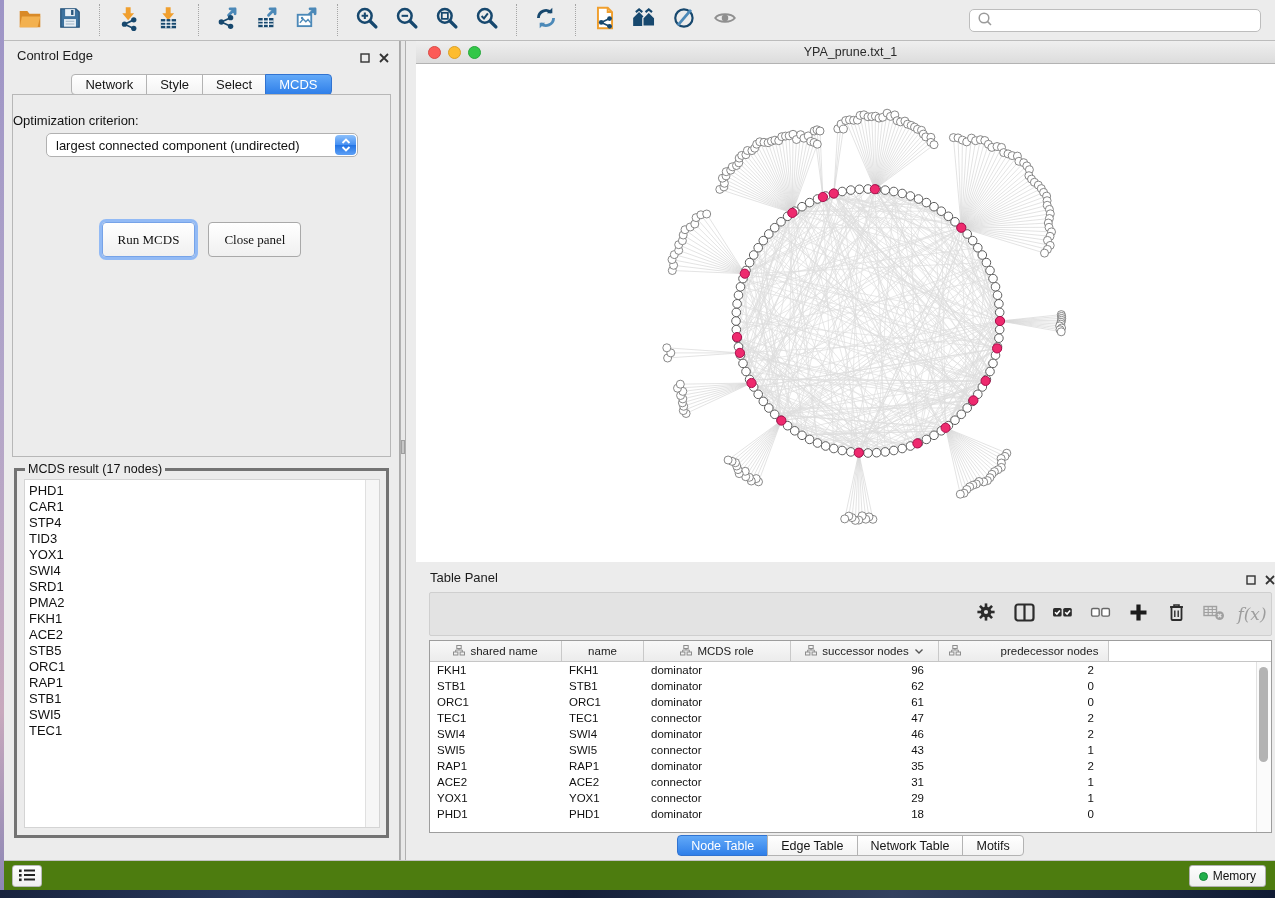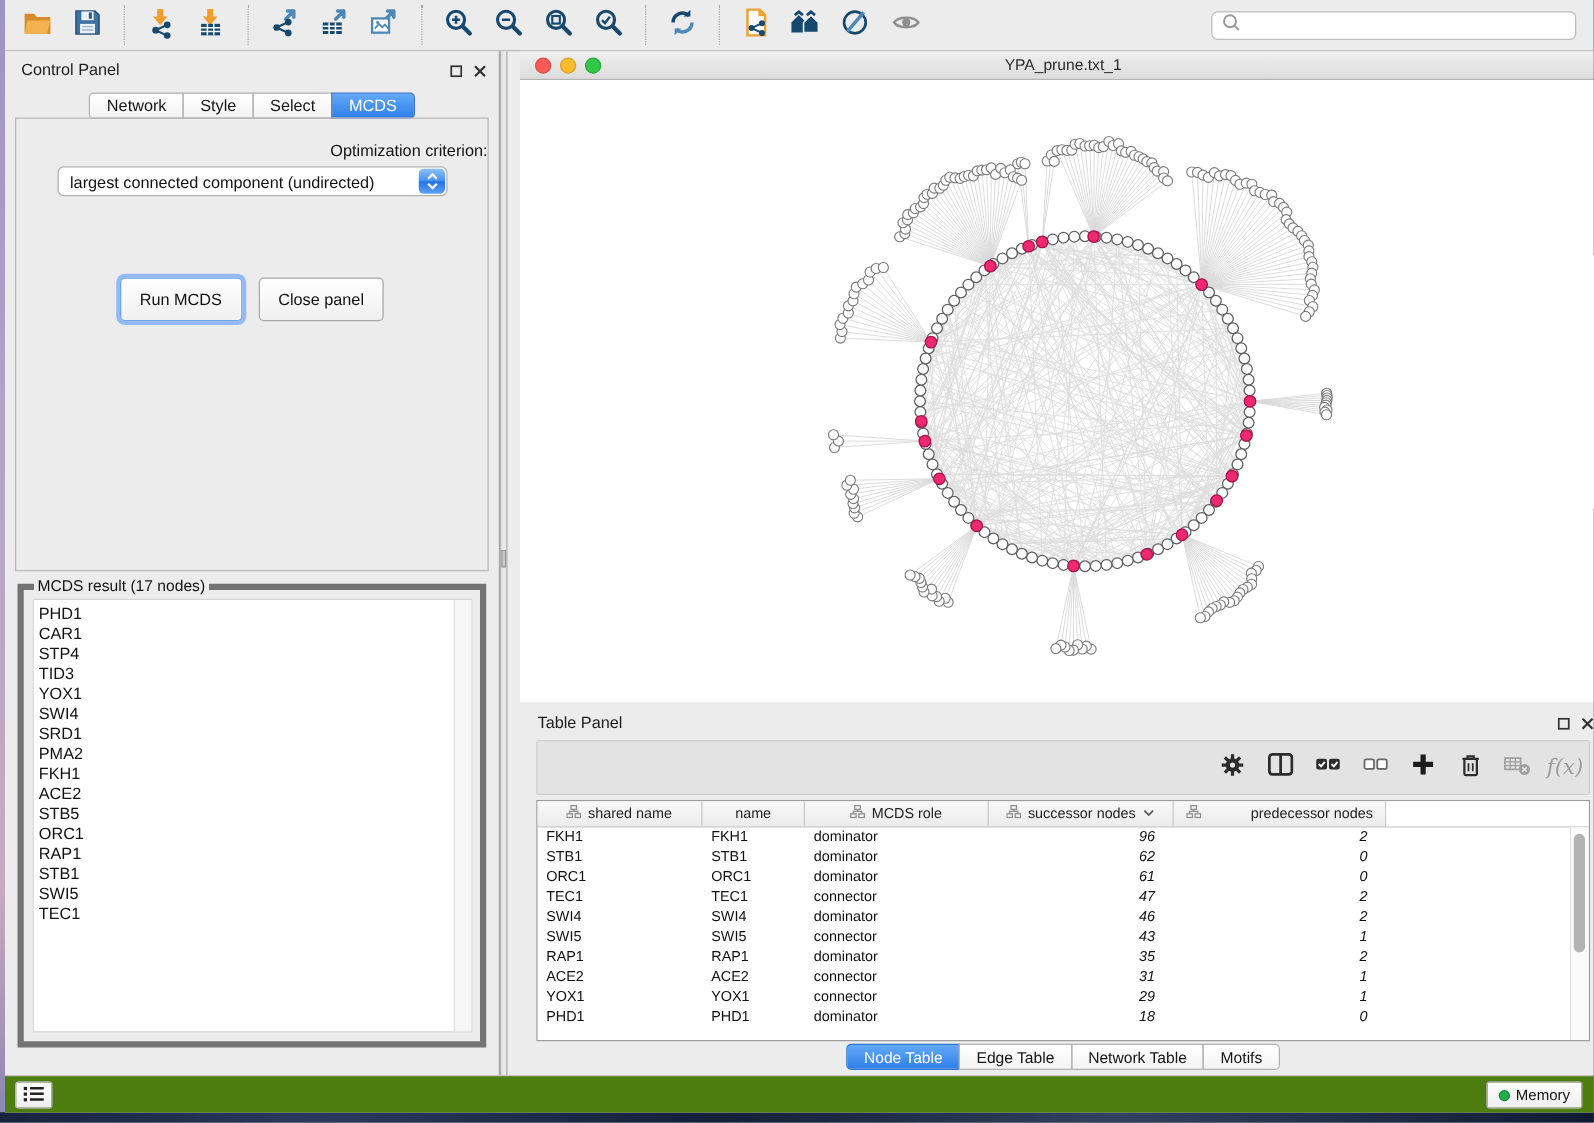--- a/index.html
+++ b/index.html
@@ -26,33 +26,33 @@
   .cp-title { position:absolute; left:13px; top:7px; font-size:13px; color:#1c1c1c; }
   .panel-winbtns { position:absolute; right:10px; top:8px; display:flex; gap:9px; align-items:center; }
   .seg { display:flex; }
   .seg .tab { height:21px; padding:0 13px; font-size:13px; color:#151515; background:linear-gradient(#ffffff,#f3f3f3);
     border:1px solid #b3b3b3; margin-left:-1px; display:flex; align-items:center; }
   .seg .tab:first-child { border-radius:4px 0 0 4px; margin-left:0; }
   .seg .tab:last-child { border-radius:0 4px 4px 0; }
   .seg .tab.sel { background:linear-gradient(#62a9f8,#2f7fe9); border-color:#3173d0; color:#fff; }
   .cp-tabs { position:absolute; top:33px; left:0; right:0; display:flex; justify-content:center; }
   .cp-box { position:absolute; left:8px; right:8px; top:53px; height:363px; border:1px solid #b7b7b7; }
-  .opt-label { position:absolute; top:18px; left:0; right:0; text-align:right; font-size:13px; color:#111; }
+  .opt-label { position:absolute; top:18px; left:0; right:0; text-align:left; font-size:13px; color:#111; }
   .dropdown { position:absolute; left:33px; top:38px; width:312px; height:24px; background:#fff;
     border:1px solid #b1b1b1; border-radius:5px; display:flex; align-items:center; }
   .dd-text { flex:1; padding-left:9px; font-size:13px; color:#111; white-space:nowrap; }
   .dd-step { width:21px; height:20px; margin-right:1px; border-radius:4px;
     background:linear-gradient(#8cc0fb 0%,#4791f3 48%,#2374e4 52%,#5da0f6 100%);
     display:flex; align-items:center; justify-content:center; }
   .cp-btnrow { position:absolute; top:127px; left:0; right:0; display:flex; justify-content:center; gap:13px; }
   .btn { height:35px; padding:0 15px; background:linear-gradient(#ffffff,#f0f0f0); border:1px solid #a9a9a9;
-    border-radius:4px; font-size:13px; color:#111; font-family:Liberation Sans, sans-serif; }
+    border-radius:4px; font-size:13px; color:#111; font-family:Liberation Serif, serif; }
   .btn.focusring { box-shadow:0 0 0 3px rgba(98,160,250,.65); border-color:#76a3e8; }
   .mcds-result { position:absolute; left:10px; width:375px; top:421px; height:376px;
-    border:5px solid #737373; background:#ececec; }
+    border:3px solid #737373; background:#ececec; }
   .mcds-result legend { font-size:12.5px; color:#111; margin-left:8px; padding:0 3px; }
   .mcds-listwrap { position:absolute; left:7px; right:6px; top:3px; bottom:7px; background:#fff; border:1px solid #d4d4d4; }
   .mcds-list { position:absolute; inset:0 14px 0 0; padding:3px 0 0 4px; font-size:13px; line-height:16px; color:#111; overflow:hidden; }
   .mcds-scroll { position:absolute; right:0; top:0; bottom:0; width:14px; background:#f6f6f6; border-left:1px solid #e0e0e0; }
 
   
   .divider { position:absolute; left:396px; top:41px; width:6px; height:819px; background:#e8e8e8;
     border-left:1px solid #b0b0b0; border-right:1px solid #b0b0b0; }
   .divider .grip { position:absolute; left:0; top:399px; width:4px; height:14px; background:#c6c6c6; border:1px solid #9f9f9f; }
 
@@ -76,21 +76,21 @@
   .tp-tool { width:34px; height:34px; display:flex; align-items:center; justify-content:center; margin:0 2px; }
   .fx-label { font-family:"DejaVu Serif", serif; font-style:italic; font-size:17px; color:#9d9d9d; }
   .tbl { position:absolute; left:13px; right:13px; top:78px; height:193px; background:#fff; border:1px solid #9d9d9d; overflow:hidden; }
   .tbl-head { display:flex; height:21px; background:linear-gradient(#f8f8f8,#ececec); border-bottom:1px solid #c6c6c6; }
   .th { display:flex; align-items:center; justify-content:center; gap:5px; font-size:11.5px; color:#222;
     border-right:1px solid #c9c9c9; }
   .th.filler { border-right:none; background:#fff; }
   .tr { display:flex; height:16px; font-size:11.5px; color:#111; align-items:center; }
   .td { overflow:hidden; white-space:nowrap; }
   .td.txt { padding-left:7px; }
-  .td.num { text-align:right; padding-right:15px;font-style:italic; }
+  .td.num { text-align:right; padding-right:15px; }
   .tbl-scroll { position:absolute; right:0; top:21px; bottom:0; width:15px; background:#fbfbfb; border-left:1px solid #e2e2e2; }
   .tbl-thumb { position:absolute; left:2px; top:5px; width:9px; height:95px; border-radius:5px; background:#b3b3b3; }
   .tbl-tabs { position:absolute; left:0; right:0; top:273px; display:flex; justify-content:center; }
   .tbl-tabs .tab { font-size:12.5px; height:21px; }
 
   
   .statusbar { position:absolute; left:0; right:0; top:860px; height:30px; background:#4d7c0f; border-top:1px solid #c2c2c2; }
   .status-list-btn { position:absolute; left:8px; top:4px; width:30px; height:22px; background:linear-gradient(#fdfdfd,#efefef);
     border:1px solid #b9b9b9; border-radius:3px; display:flex; align-items:center; justify-content:center; }
   .memory-btn { position:absolute; right:9px; top:4px; height:22px; padding:0 9px; background:linear-gradient(#fdfdfd,#efefef);
@@ -250,21 +250,21 @@
               <circle cx="8" cy="8" r="4.8" fill="none" stroke="#9a9a9a" stroke-width="1.5"></circle>
               <path d="M11.4 11.4l3.6 3.6" stroke="#9a9a9a" stroke-width="1.5"></path>
             </svg>
         </span>
         <input placeholder="" style="">
       </div>
     </div>
 
     <div class="cp">
       <div class="cp-titlebar">
-        <span class="cp-title">Control Panel</span>
+        <span class="cp-title">Control Edge</span>
         <span class="panel-winbtns">
           <span><svg width="10" height="10" viewBox="0 0 10 10">
                 <rect x="1" y="1" width="8" height="8" fill="none" stroke="#333" stroke-width="1.4"></rect>
               </svg></span>
           <span><svg width="10" height="10" viewBox="0 0 10 10">
                 <path d="M1 1l8 8M9 1L1 9" stroke="#333" stroke-width="1.8"></path>
               </svg></span>
         </span>
       </div>
       <div class="cp-tabs seg" id="cp-tabs">

